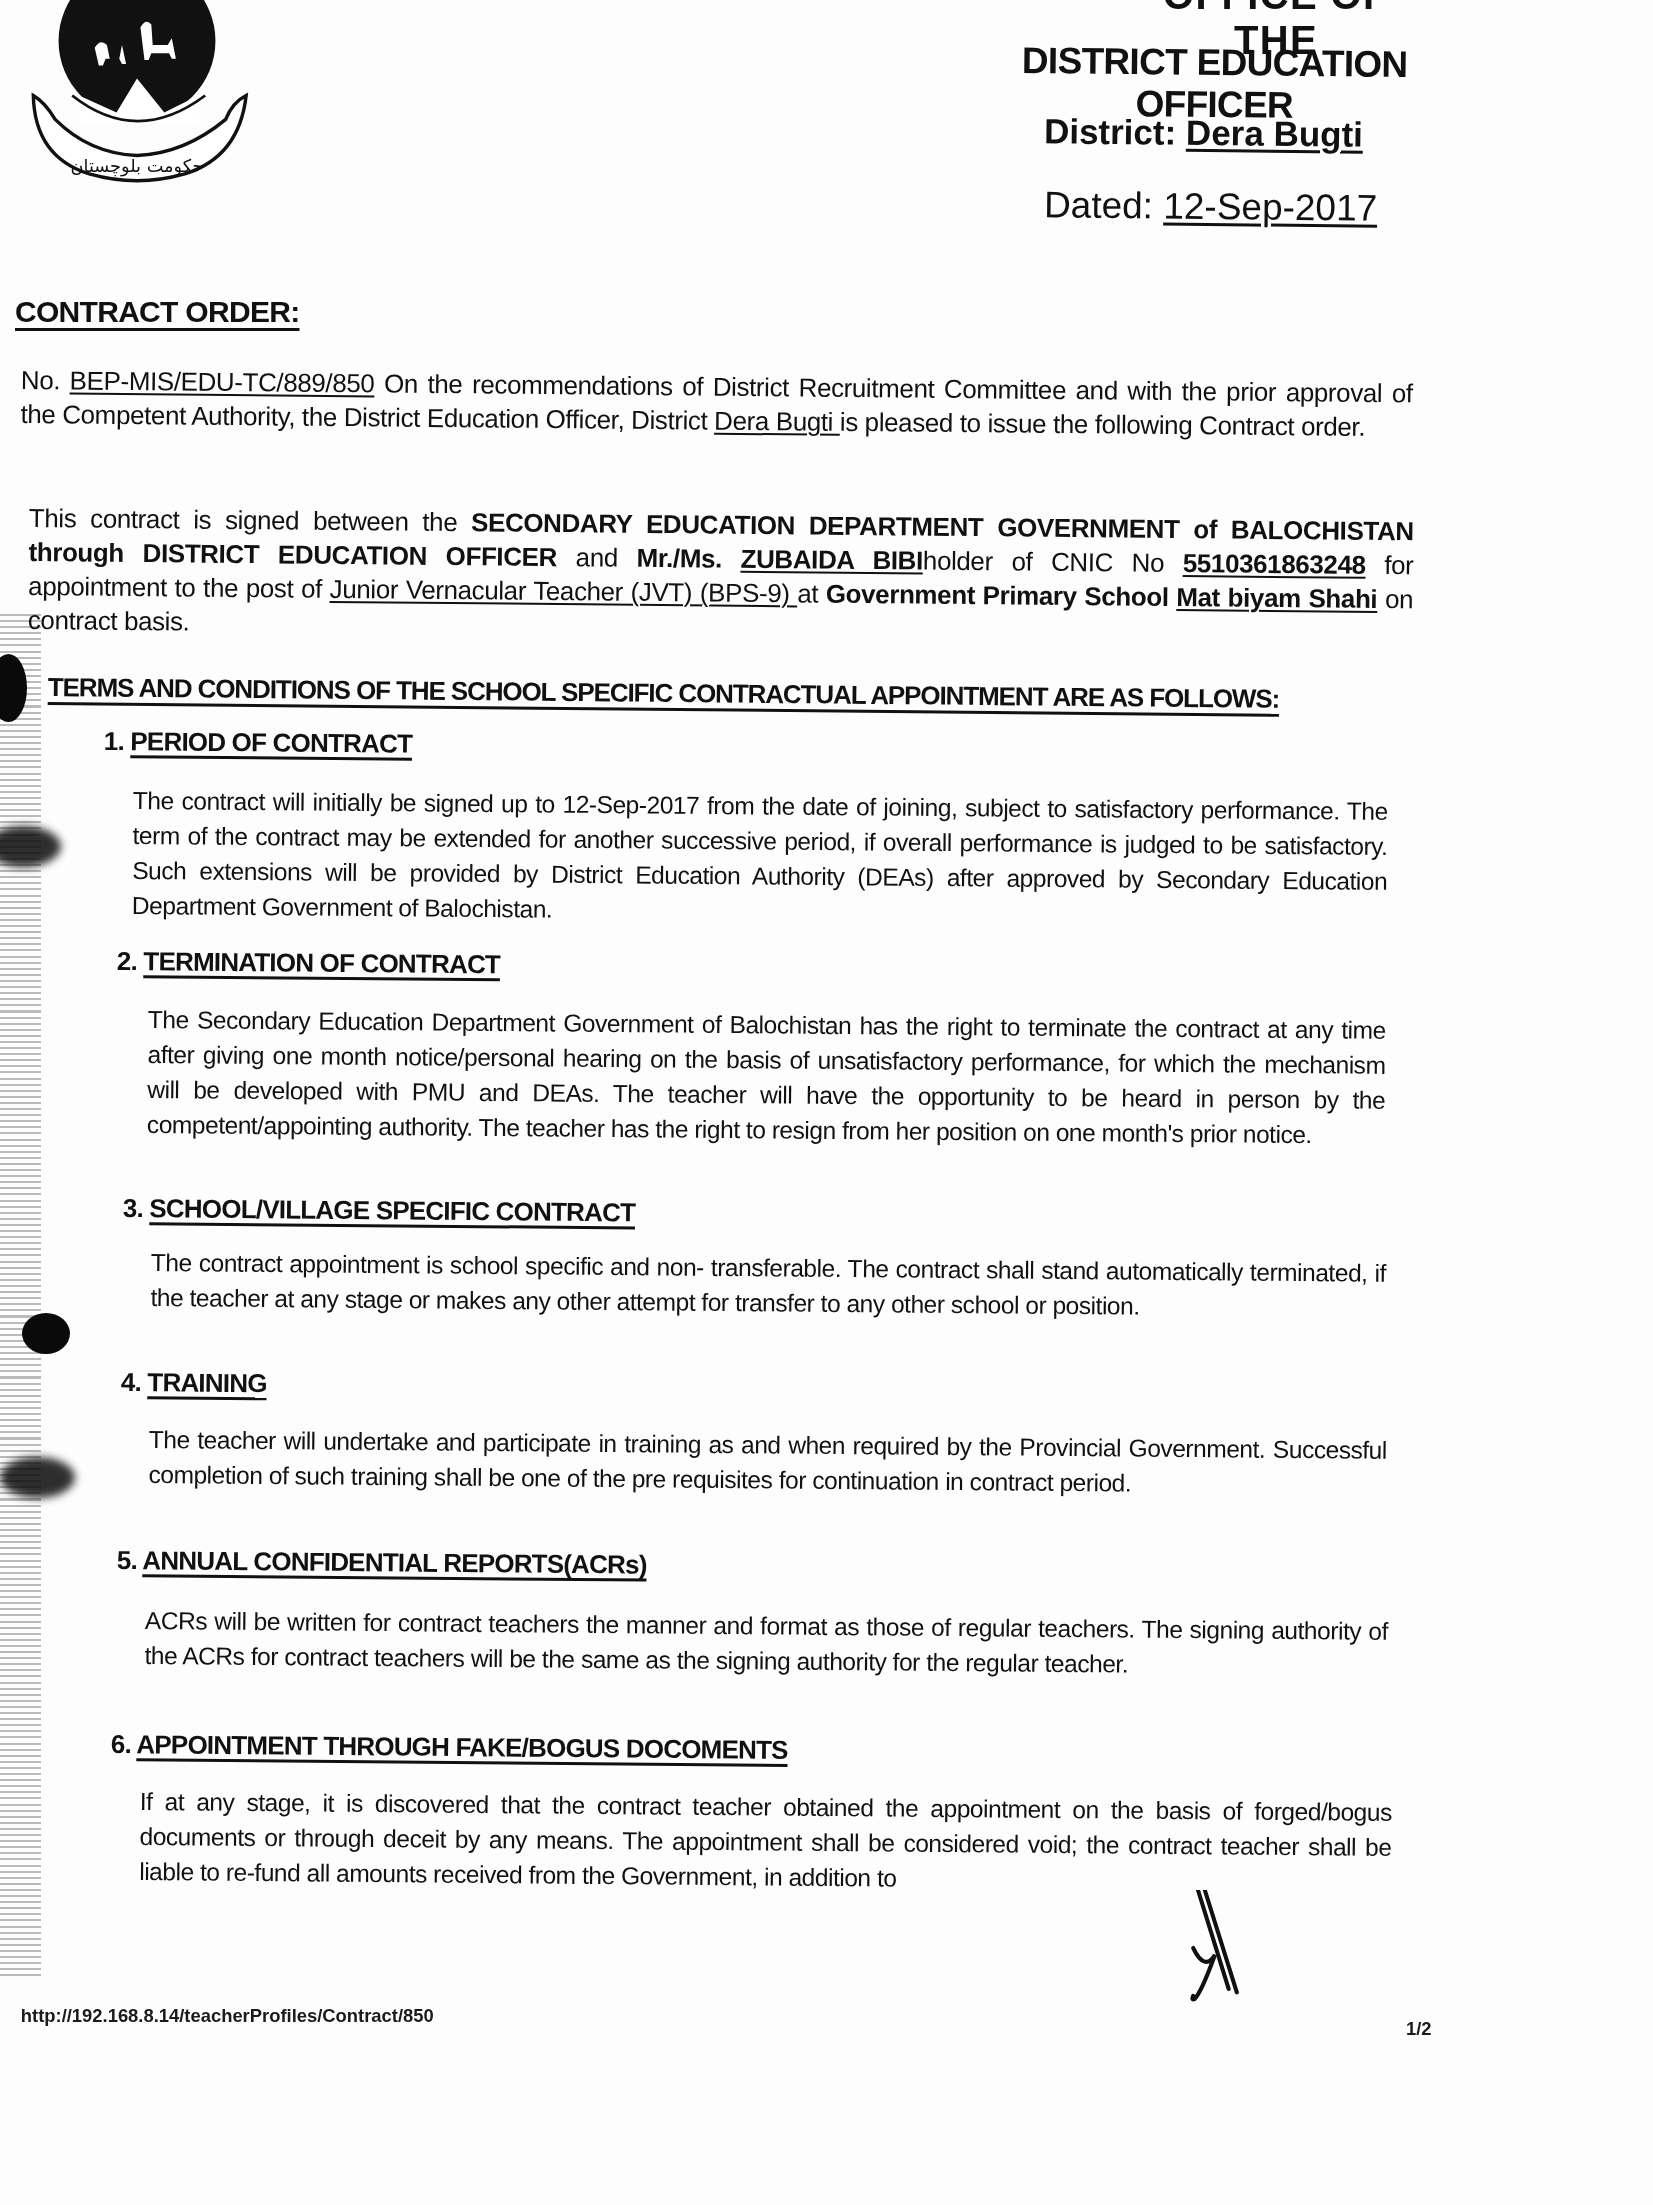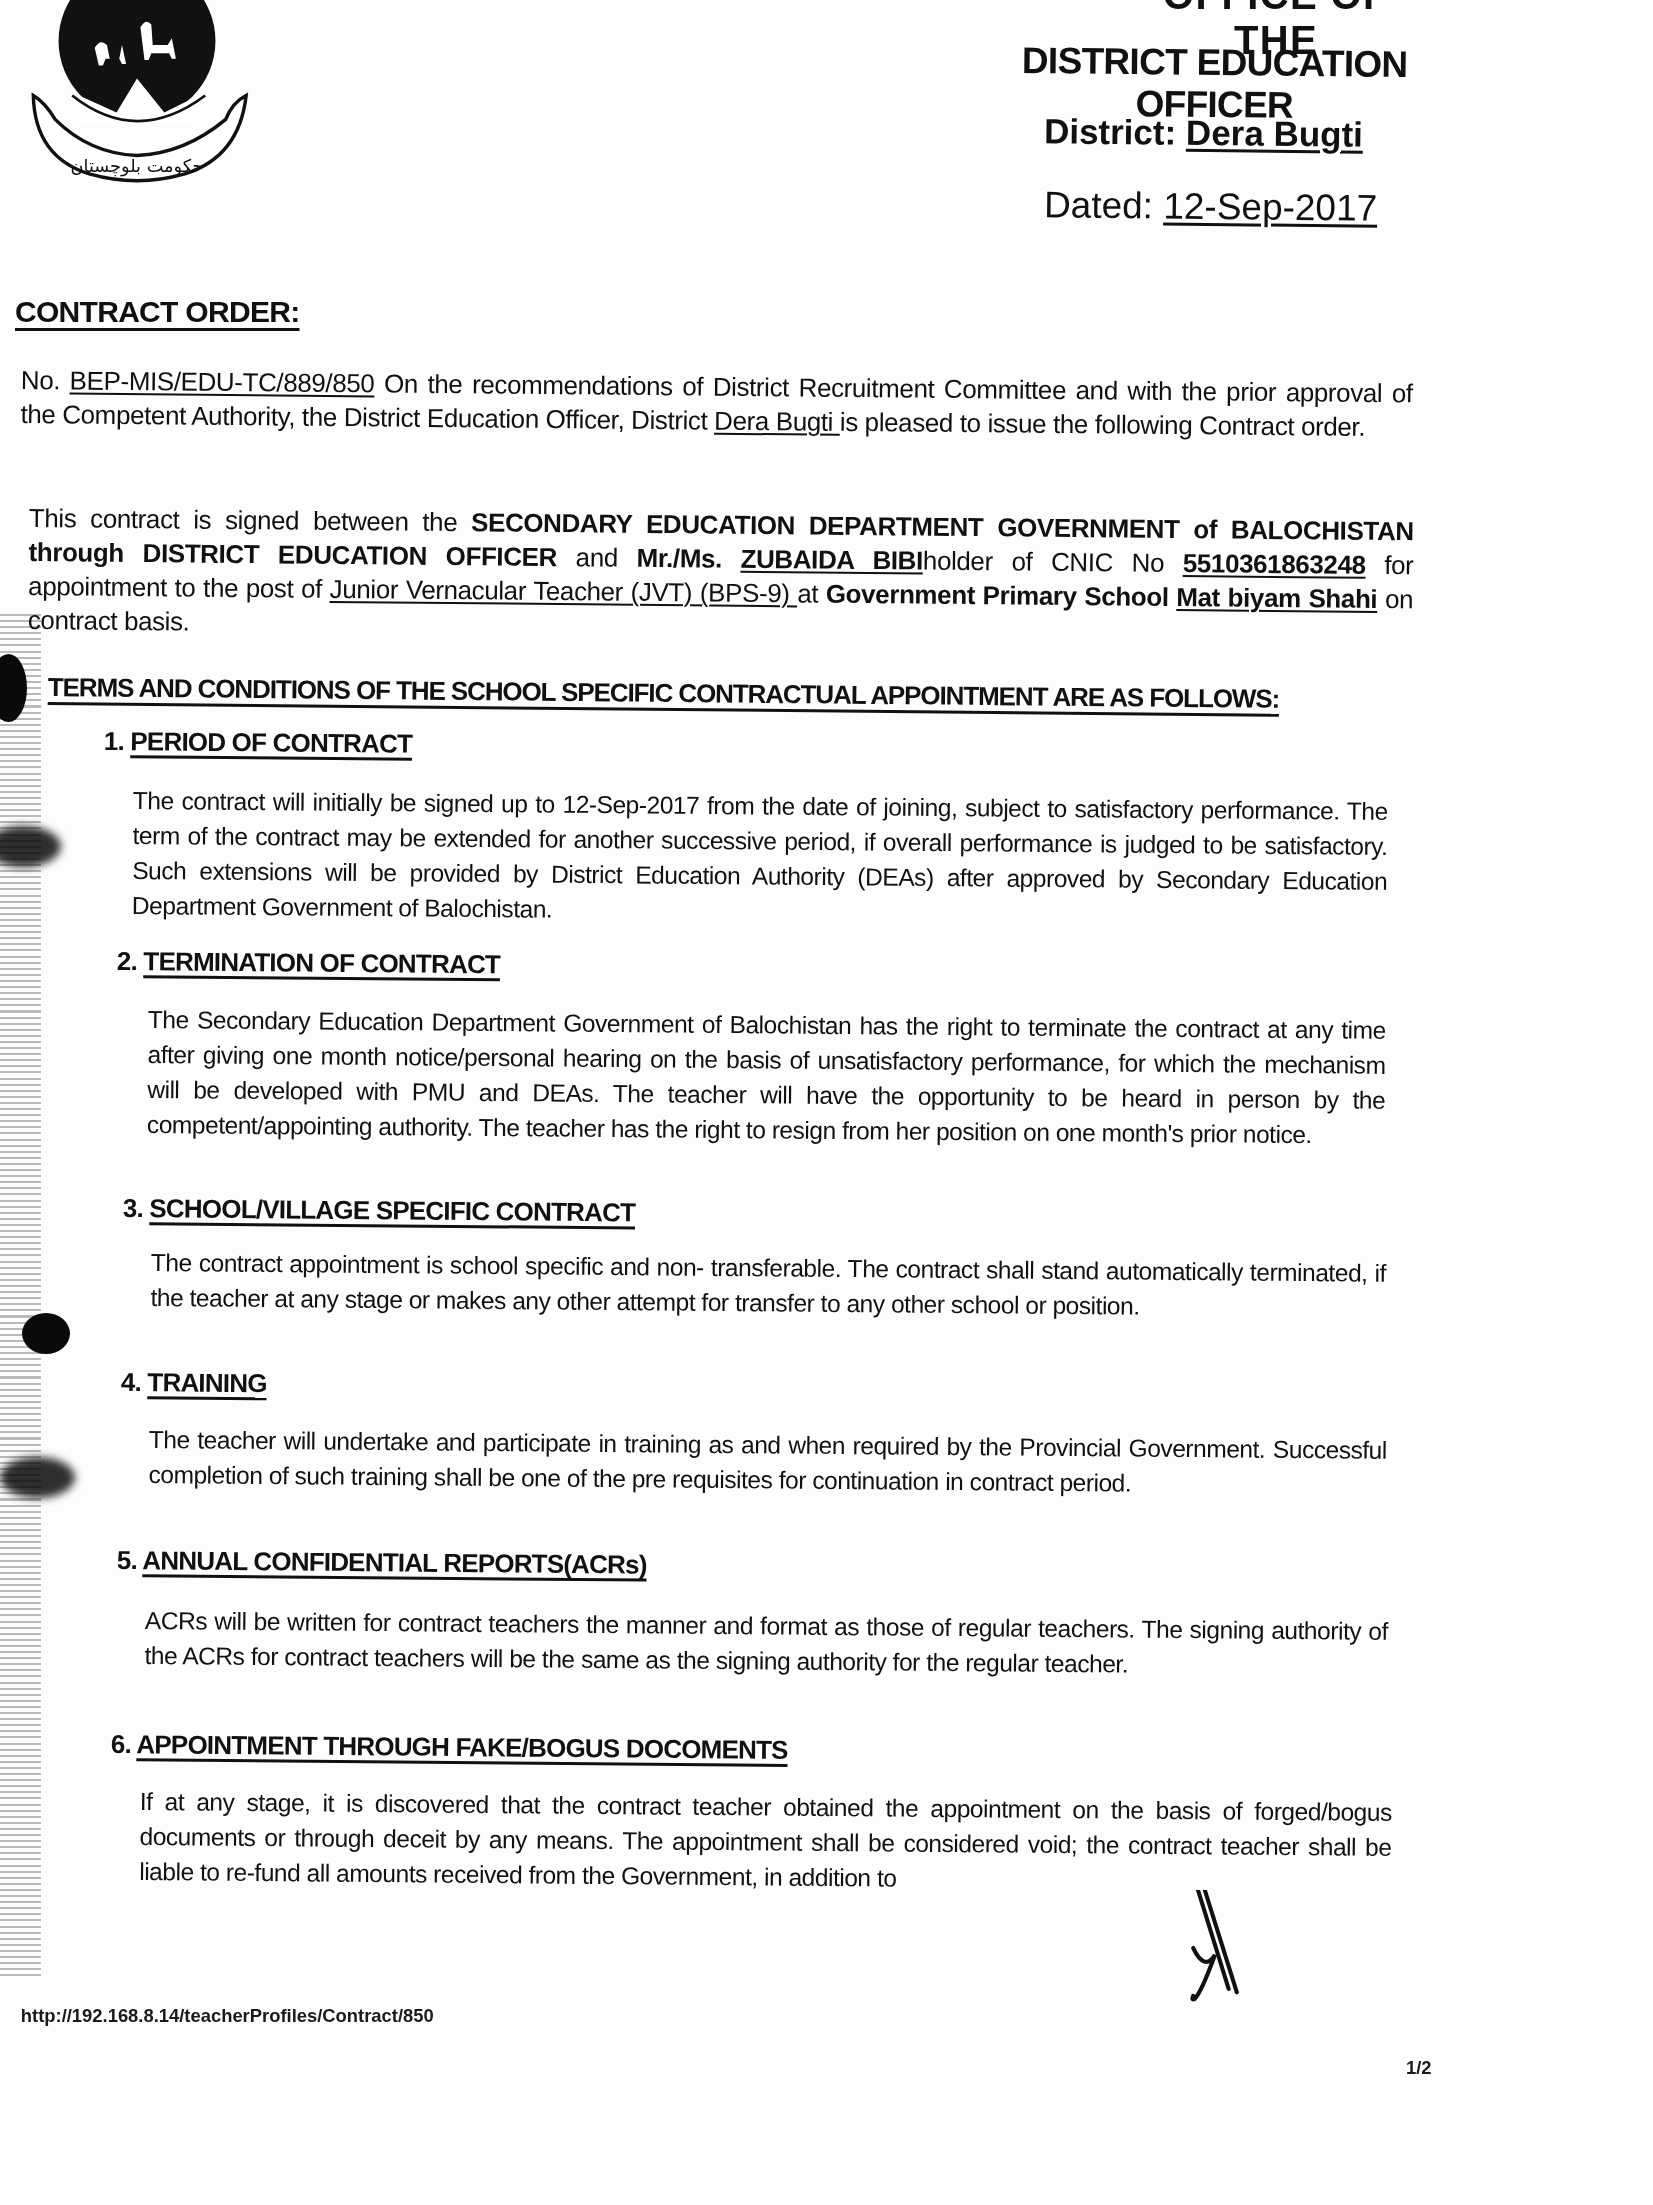--- a/index.html
+++ b/index.html
@@ -62,21 +62,21 @@
   }
   .sec-hd .lbl { text-decoration: underline; text-decoration-thickness: 2.7px; text-underline-offset: 4.8px; }
   .sec-body {
     position: absolute; font-size: 24.6px; line-height: 35px; text-align: justify; letter-spacing: -0.5px;
     transform: rotate(0.5deg); transform-origin: left top;
   }
   .footer-url {
     position: absolute; left: 6.8px; top: 2005px; font-size: 18.4px; font-weight: bold; color: #1a1a1a; margin-left: 14px;
   }
   .page-num {
-    position: absolute; left: 1406px; top: 2018px; font-size: 18.4px; font-weight: bold; color: #1a1a1a; margin-top: 39px;
+    position: absolute; left: 1406px; top: 2018px; font-size: 18.4px; font-weight: bold; color: #1a1a1a;
   }
   .signature { position: absolute; left: 1174px; top: 1890px; width: 82px; height: 116px; }
   b { font-weight: bold; }
 </style>
 </head>
 <body>
 
 <div class="page">
 
   <div class="edge-noise"></div>

